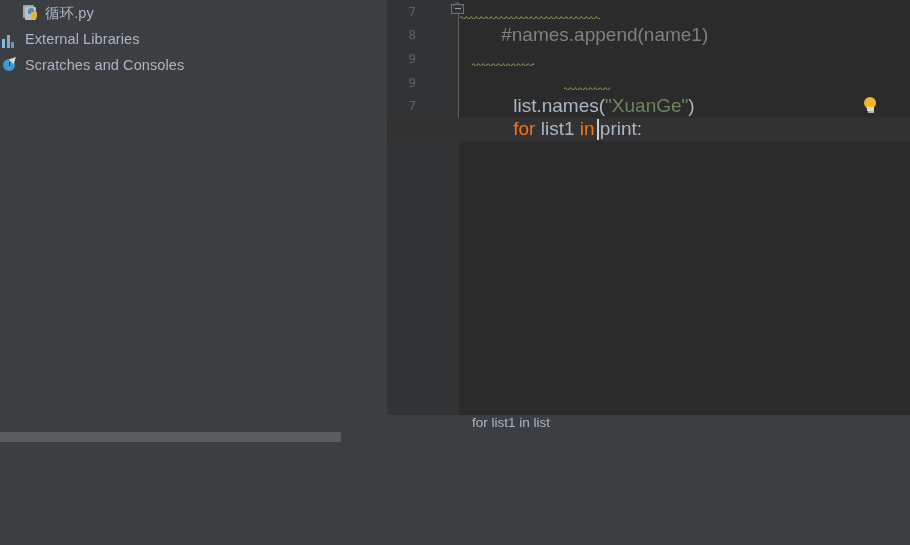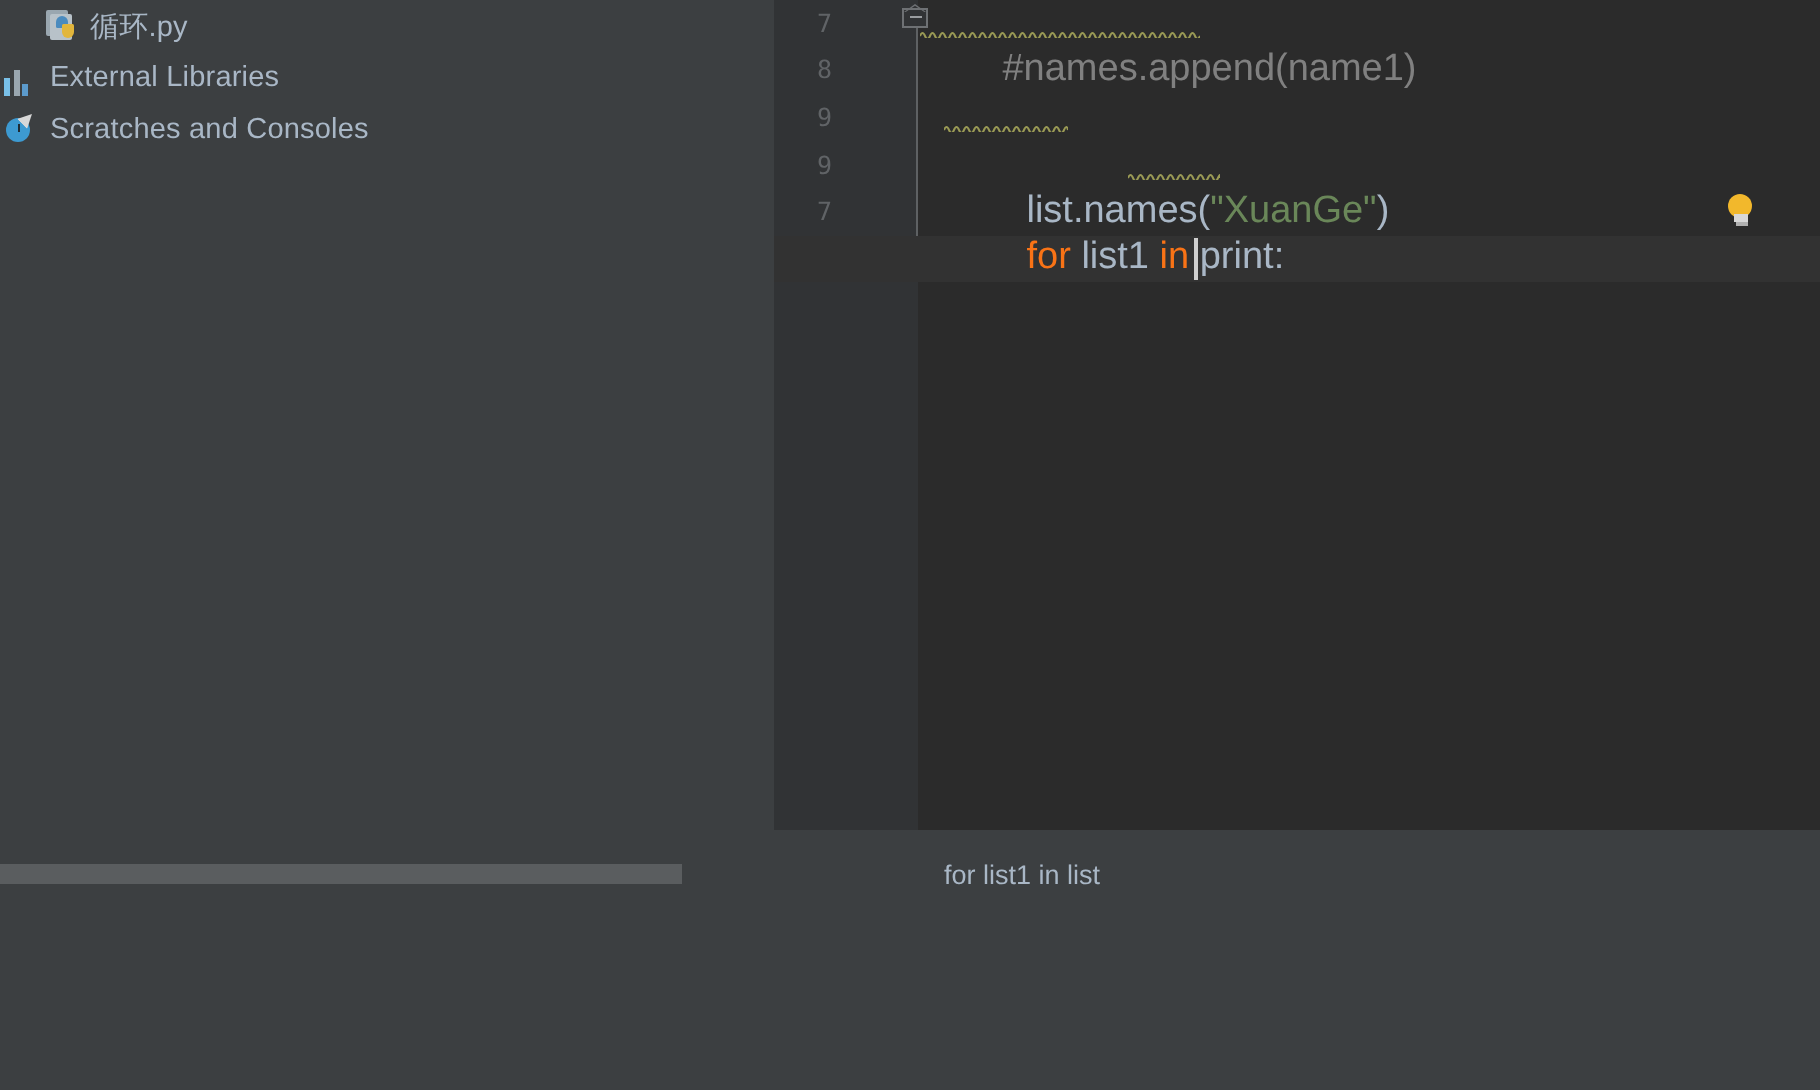--- a/index.html
+++ b/index.html
@@ -265,21 +265,21 @@
 
   
   #editor-breadcrumb {
     position: absolute;
     left: 387px;
     top: 415px;
     width: 523px;
     height: 30px;
     background: #3c3f41;
     display: flex;
-    align-items: flex-end;
+    align-items: flex-start;
     padding-left: 85px;
     box-sizing: border-box;
   }
   #breadcrumb-text {
     font-size: 13.5px;
     color: #a9b7c6;
   }
 
   
   #run-window {

